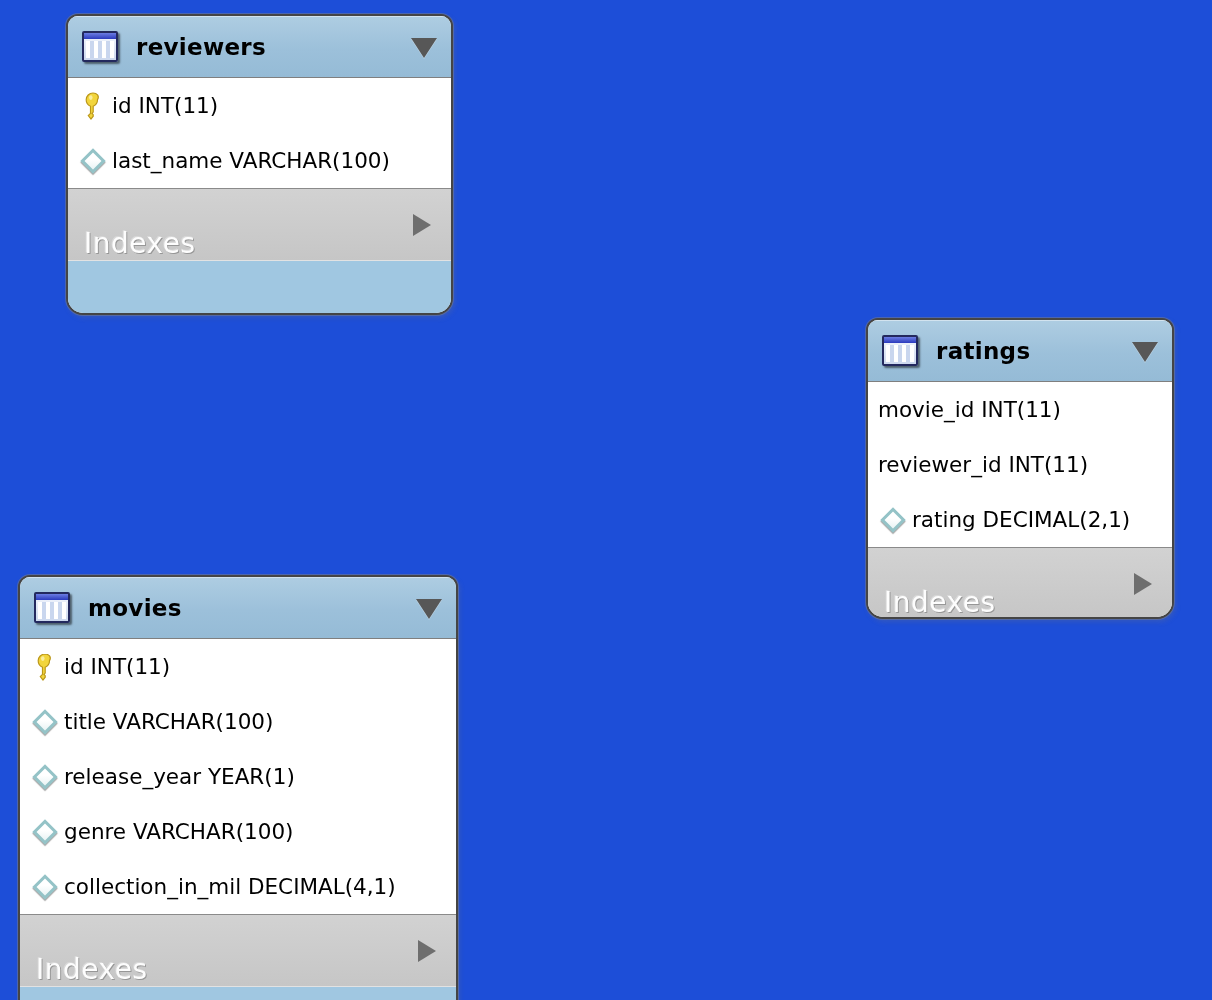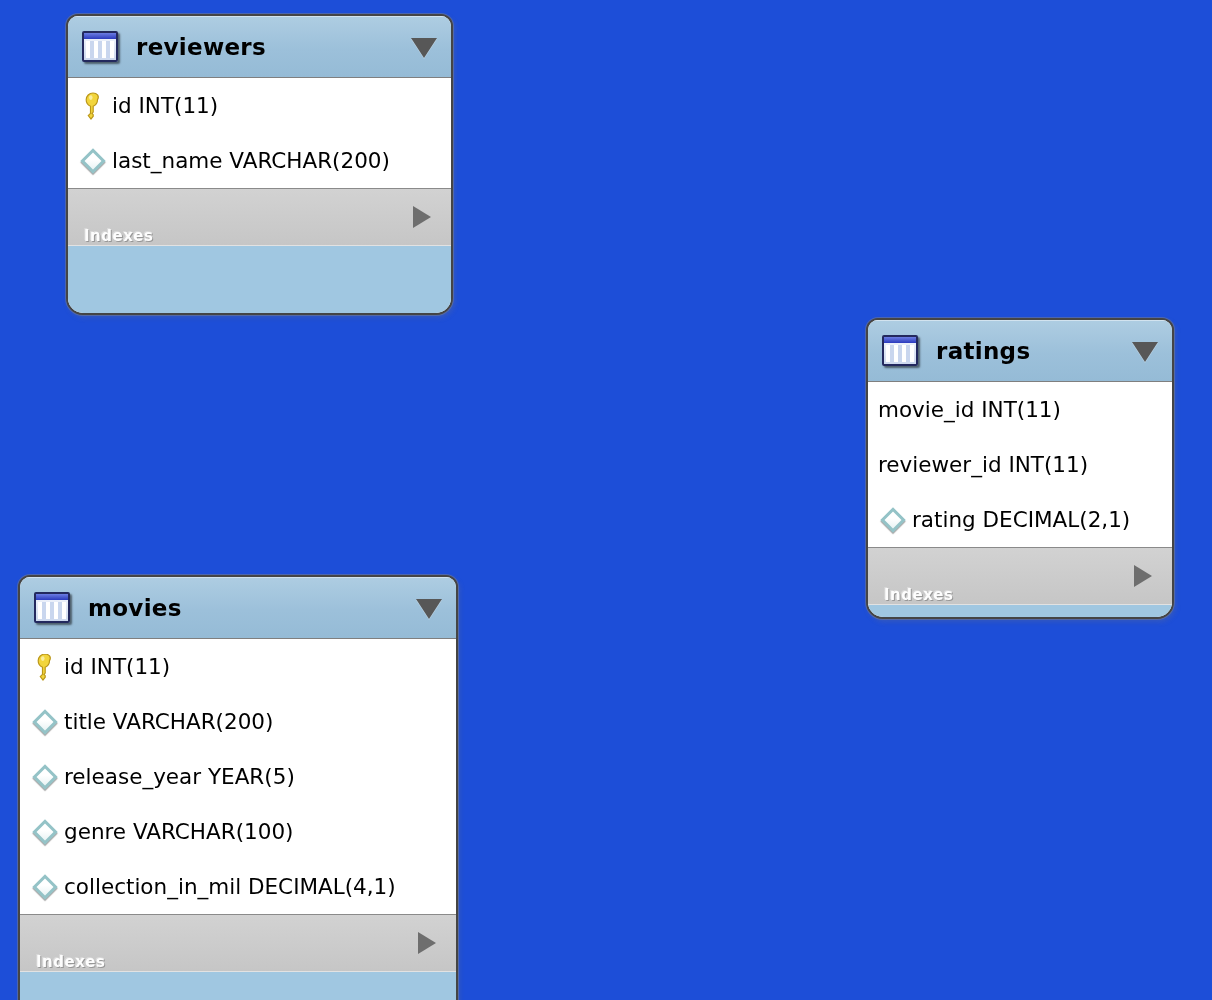--- a/index.html
+++ b/index.html
@@ -118,22 +118,22 @@
   }
   .tbl-indexes {
     flex: 0 0 51px;
     background: linear-gradient(180deg, #d2d2d2 0%, #c6c6c6 100%);
     border-top: 1px solid #8a8a8a;
     display: flex;
     align-items: center;
     position: relative;
   }
   .indexes-label {
-    font-size: 15px;
-    font-weight: bold;
+    font-size: 28px;
+    font-weight: normal;
     color: #fdfdfd;
     margin-left: 16px;
     letter-spacing: 0.5px;
     text-shadow: 1px 1px 0 #979797, -1px -1px 0 #d9d9d9;
     margin-top: 38px;
   }
   .tri-right {
     position: absolute;
     right: 20px;
     top: 50%;
@@ -171,21 +171,21 @@
             <path d="M10 1 C6.2 1 3.2 4 3.2 7.8 c0 2.9 1.8 5.4 4.3 6.4 l0 7.1 -2.2 2.2 2.7 3.5 2.2-2.8 0-1.5 -1.2-1.3 1.2-1.3 0-5.9 c2.5-1 4.3-3.5 4.3-6.4 C16.8 4 13.8 1 10 1 z" fill="#f2d53c" stroke="#bb9719" stroke-width="1.2"></path>
             <ellipse cx="7.8" cy="5.6" rx="1.8" ry="2.4" fill="#f9eda0"></ellipse>
           </svg>
         </span>
         <span class="row-label">id INT(11)</span>
       </div>
       <div class="row">
         <span class="icon-slot">
             <span class="diamond"></span>
           </span>
-        <span class="row-label">last_name VARCHAR(200)</span>
+        <span class="row-label">last_name VARCHAR(100)</span>
       </div>
     </div>
     <div class="tbl-indexes">
       <span class="indexes-label">Indexes</span>
       <span class="tri-right"></span>
     </div>
     <div class="tbl-strip"></div>
   </div>
 
   <div class="tbl tbl-ratings">
@@ -228,27 +228,27 @@
             <path d="M10 1 C6.2 1 3.2 4 3.2 7.8 c0 2.9 1.8 5.4 4.3 6.4 l0 7.1 -2.2 2.2 2.7 3.5 2.2-2.8 0-1.5 -1.2-1.3 1.2-1.3 0-5.9 c2.5-1 4.3-3.5 4.3-6.4 C16.8 4 13.8 1 10 1 z" fill="#f2d53c" stroke="#bb9719" stroke-width="1.2"></path>
             <ellipse cx="7.8" cy="5.6" rx="1.8" ry="2.4" fill="#f9eda0"></ellipse>
           </svg>
         </span>
         <span class="row-label">id INT(11)</span>
       </div>
       <div class="row">
         <span class="icon-slot">
             <span class="diamond"></span>
           </span>
-        <span class="row-label">title VARCHAR(200)</span>
-      </div>
-      <div class="row">
-        <span class="icon-slot">
-            <span class="diamond"></span>
-          </span>
-        <span class="row-label">release_year YEAR(5)</span>
+        <span class="row-label">title VARCHAR(100)</span>
+      </div>
+      <div class="row">
+        <span class="icon-slot">
+            <span class="diamond"></span>
+          </span>
+        <span class="row-label">release_year YEAR(1)</span>
       </div>
       <div class="row">
         <span class="icon-slot">
             <span class="diamond"></span>
           </span>
         <span class="row-label">genre VARCHAR(100)</span>
       </div>
       <div class="row">
         <span class="icon-slot">
             <span class="diamond"></span>

